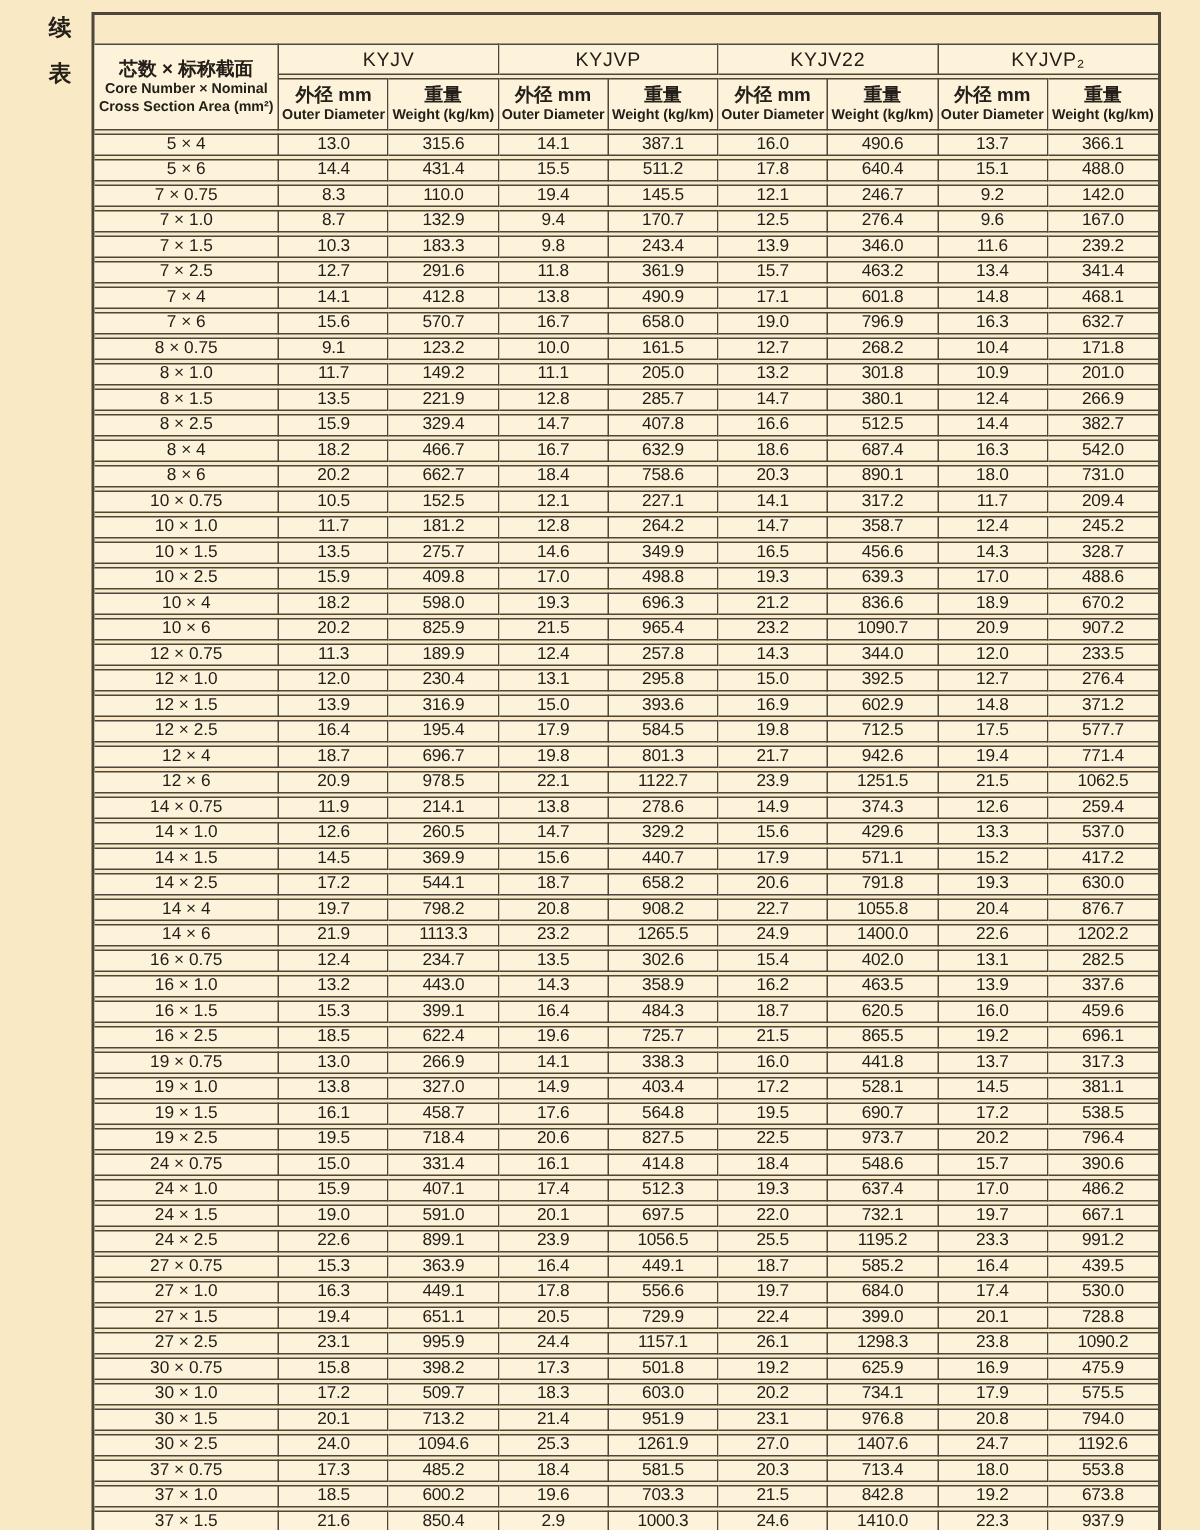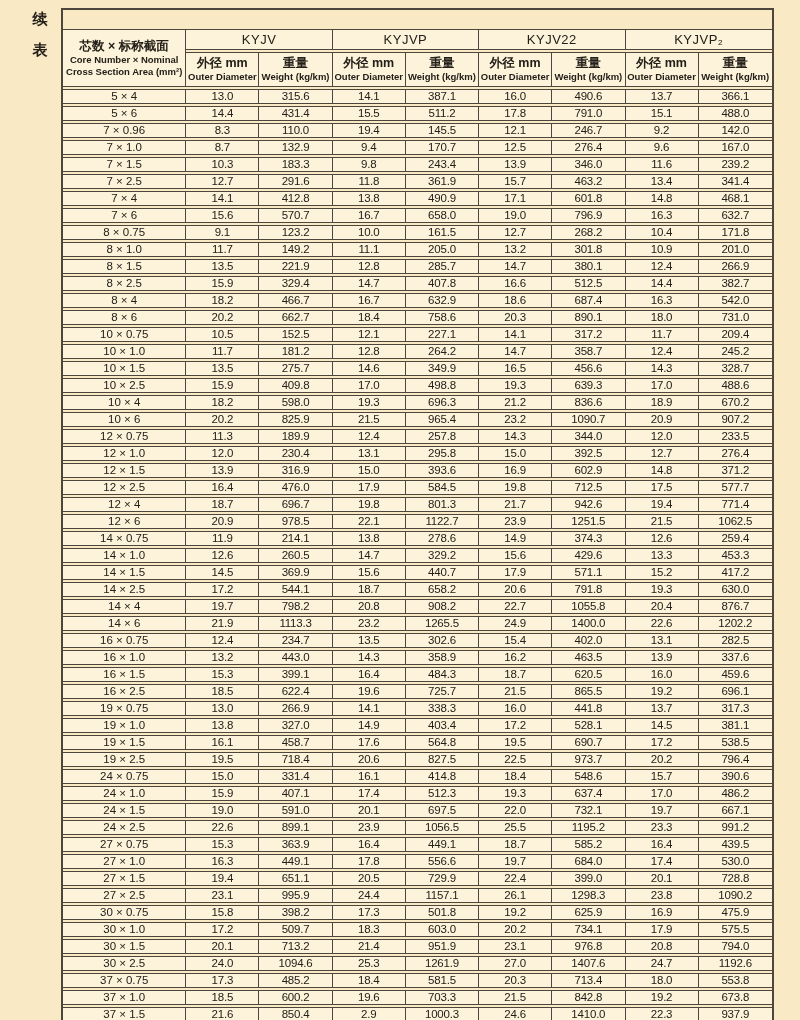--- a/index.html
+++ b/index.html
@@ -136,26 +136,26 @@
           <td>13.7</td>
           <td>366.1</td>
         </tr>
         <tr>
           <td class="spec">5 × 6</td>
           <td>14.4</td>
           <td>431.4</td>
           <td>15.5</td>
           <td>511.2</td>
           <td>17.8</td>
-          <td>791.0</td>
+          <td>640.4</td>
           <td>15.1</td>
           <td>488.0</td>
         </tr>
         <tr>
-          <td class="spec">7 × 0.96</td>
+          <td class="spec">7 × 0.75</td>
           <td>8.3</td>
           <td>110.0</td>
           <td>19.4</td>
           <td>145.5</td>
           <td>12.1</td>
           <td>246.7</td>
           <td>9.2</td>
           <td>142.0</td>
         </tr>
         <tr>
@@ -374,21 +374,21 @@
           <td>15.0</td>
           <td>393.6</td>
           <td>16.9</td>
           <td>602.9</td>
           <td>14.8</td>
           <td>371.2</td>
         </tr>
         <tr>
           <td class="spec">12 × 2.5</td>
           <td>16.4</td>
-          <td>476.0</td>
+          <td>195.4</td>
           <td>17.9</td>
           <td>584.5</td>
           <td>19.8</td>
           <td>712.5</td>
           <td>17.5</td>
           <td>577.7</td>
         </tr>
         <tr>
           <td class="spec">12 × 4</td>
           <td>18.7</td>
@@ -424,21 +424,21 @@
         </tr>
         <tr>
           <td class="spec">14 × 1.0</td>
           <td>12.6</td>
           <td>260.5</td>
           <td>14.7</td>
           <td>329.2</td>
           <td>15.6</td>
           <td>429.6</td>
           <td>13.3</td>
-          <td>453.3</td>
+          <td>537.0</td>
         </tr>
         <tr>
           <td class="spec">14 × 1.5</td>
           <td>14.5</td>
           <td>369.9</td>
           <td>15.6</td>
           <td>440.7</td>
           <td>17.9</td>
           <td>571.1</td>
           <td>15.2</td>

